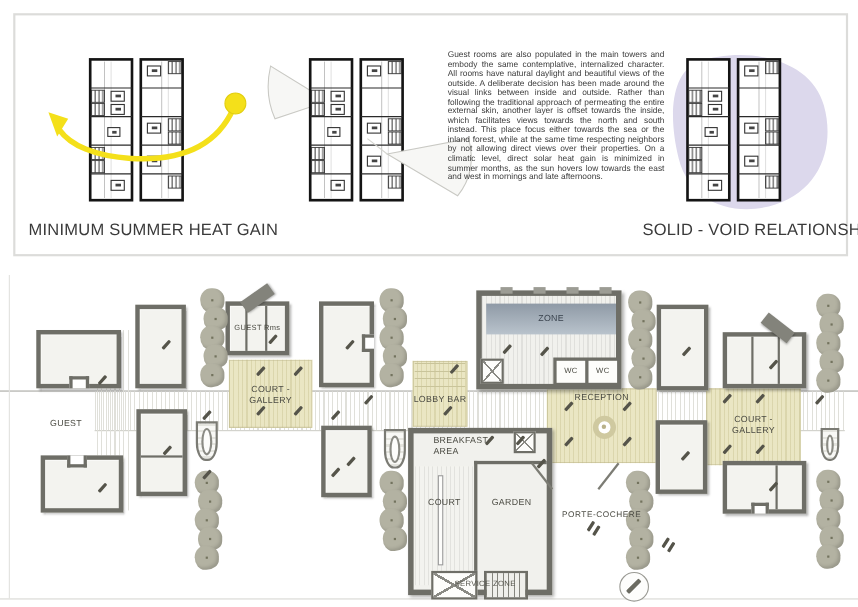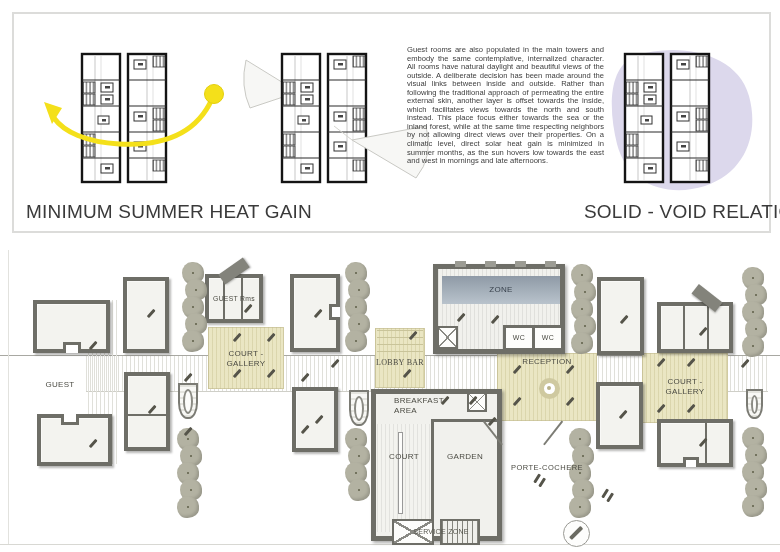--- a/index.html
+++ b/index.html
@@ -2,21 +2,21 @@
 <html><head>
 <meta charset="utf-8">
 <style>
   html,body{margin:0;padding:0;background:#fff;}
   #app{position:relative;width:780px;height:552px;background:#ffffff;overflow:hidden;
        font-family:"Liberation Sans",sans-serif;}
   
   .panel{position:absolute;left:12px;top:12px;width:755px;height:217px;
          border:2px solid #dcdcda;background:#fff;}
   .diag{position:absolute;}
-  .dlabel{position:absolute;height:18px;font-size:19px;color:#3a3a3a;letter-spacing:.2px;
+  .dlabel{position:absolute;height:18px;font-size:15px;color:#3a3a3a;letter-spacing:.2px;
           text-align:center;white-space:nowrap;}
   .desc{position:absolute;left:405px;top:44px;width:197px;font-size:7.6px;line-height:8.55px;
         color:#3d3d3d;text-align:justify;}
   
   .hline,.vline{position:absolute;background:#a8a8a2;}
   .vhatch{background-image:repeating-linear-gradient(90deg,#e0e0da 0 1px,rgba(255,255,255,0) 1px 4px);}
   .promenade{position:absolute;border-bottom:1px solid #cfcfc8;}
   .court{position:absolute;background:#eae6c3;z-index:2;
          background-image:repeating-linear-gradient(90deg,rgba(150,140,70,.18) 0 1px,rgba(0,0,0,0) 1px 4px);
          box-shadow:0 0 0 1px rgba(190,184,140,.6) inset;}
@@ -154,21 +154,21 @@
 
     <div class="court" style="left:208px;top:327px;width:76px;height:62px;">
       <div class="plabel" style="left:0;top:22px;width:76px;">
         <span style="display:block">COURT -</span>
         <span style="display:block">GALLERY</span>
       </div>
     </div>
 
     <div class="court" style="left:375px;top:328px;width:50px;height:60px;">
       <div style="position:absolute;left:2px;top:2px;width:46px;height:22px;background-image:repeating-linear-gradient(0deg,#c9c49a 0 1px,rgba(0,0,0,0) 1px 7px);"></div>
-      <div class="plabel" style="left:-6px;top:30px;width:62px;font-family:Liberation Serif, serif;">LOBBY BAR</div>
+      <div class="plabel" style="left:-6px;top:30px;width:62px;">LOBBY BAR</div>
     </div>
 
     <div class="court" style="left:497px;top:353px;width:100px;height:68px;">
       <div class="plabel" style="left:0;top:4px;width:100px;">RECEPTION</div>
       <div class="fountain" style="left:42px;top:25px;"></div>
     </div>
 
     <div class="court" style="left:642px;top:353px;width:86px;height:70px;">
       <div class="plabel" style="left:0;top:24px;width:86px;">
         <span style="display:block">COURT -</span>

